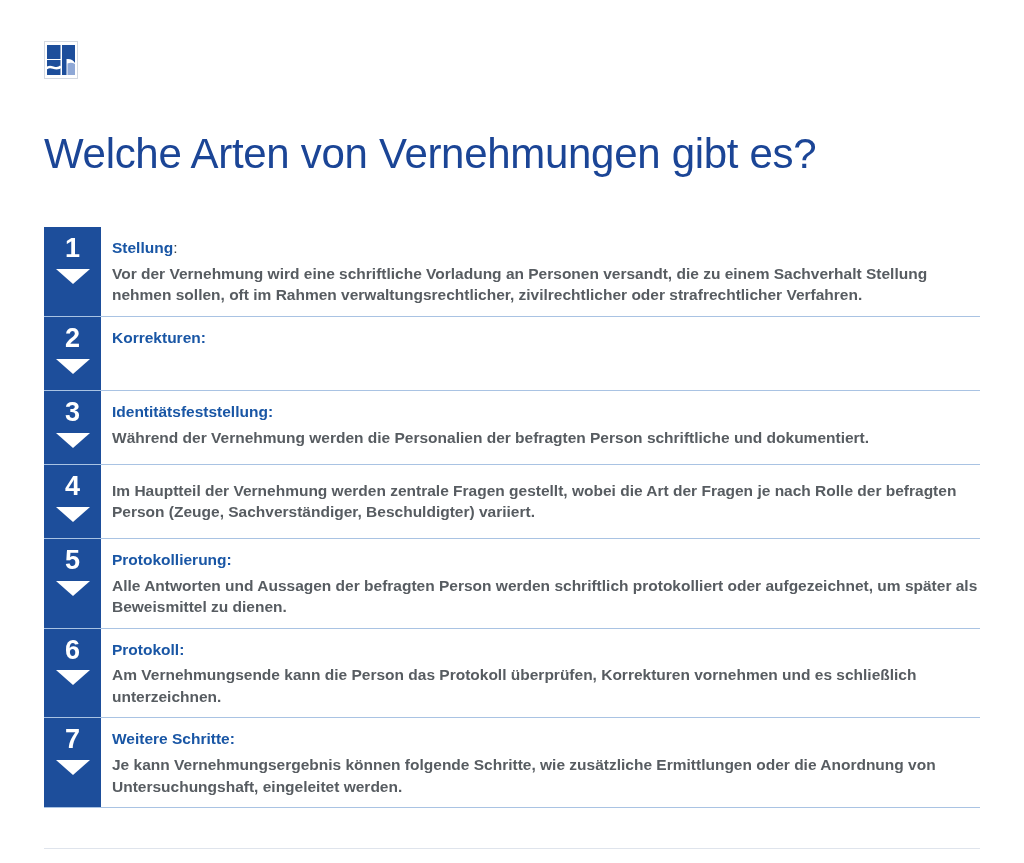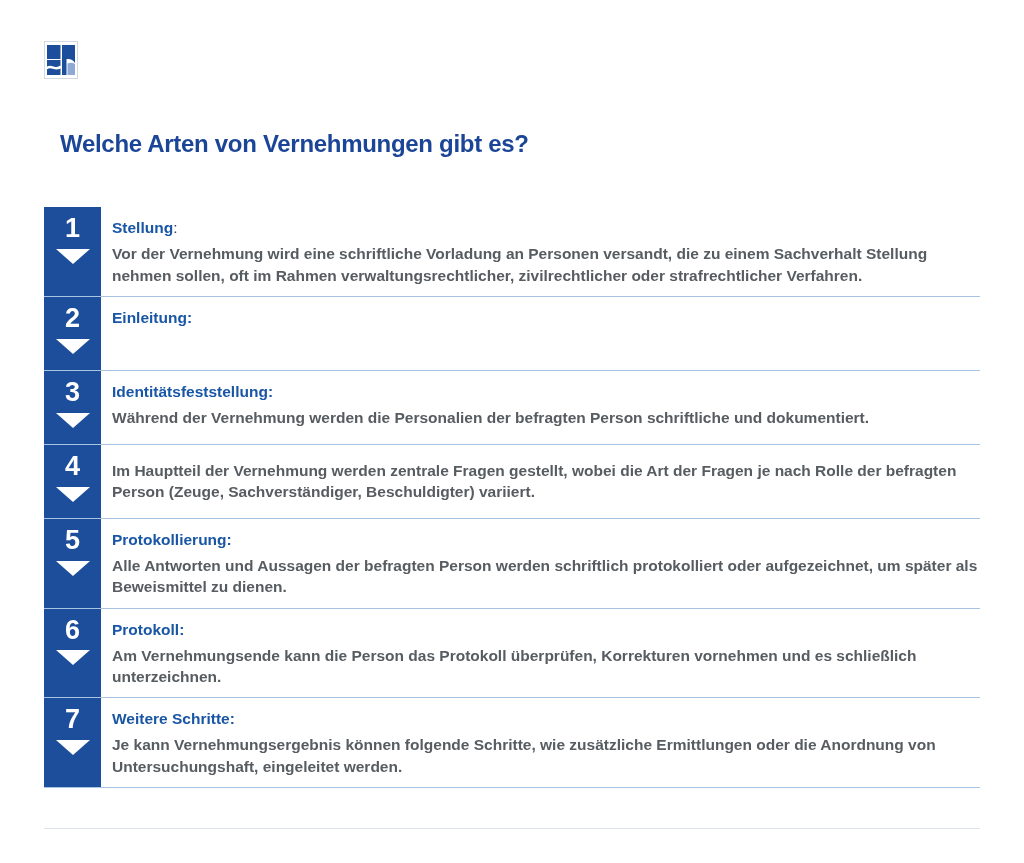--- a/index.html
+++ b/index.html
@@ -23,24 +23,24 @@
     width:1024px; height:863px;
     position:relative;
     box-sizing:border-box;
     padding:41px 44px 0 44px;
   }
   .logo{
     display:block;
     width:34px; height:38px;
   }
   h1.page-title{
-    margin:52px 0 0 16px;
-    font-size:24px;
+    margin:52px 0 0 0;
+    font-size:42px;
     line-height:1.1;
-    font-weight:700;
+    font-weight:400;
     color:var(--title-blue);
     letter-spacing:-0.3px;
   }
   .steps{
     margin-top:50px;
     width:936px;
   }
   .step-row{
     display:flex;
     align-items:stretch;
@@ -134,21 +134,21 @@
       <div class="step-desc">Vor der Vernehmung wird eine schriftliche Vorladung an Personen versandt, die zu einem Sachverhalt Stellung nehmen sollen, oft im Rahmen verwaltungsrechtlicher, zivilrechtlicher oder strafrechtlicher Verfahren.</div>
     </div>
   </div>
 
   <div class="step-row">
     <div class="num-cell">
       <span class="num">2</span>
       <span class="arrow-down"></span>
     </div>
     <div class="text-cell">
-      <div class="step-title"><span>Einleitung:</span><span class="suffix"></span></div>
+      <div class="step-title"><span>Korrekturen:</span><span class="suffix"></span></div>
     </div>
   </div>
 
   <div class="step-row">
     <div class="num-cell">
       <span class="num">3</span>
       <span class="arrow-down"></span>
     </div>
     <div class="text-cell">
       <div class="step-title"><span>Identitätsfeststellung:</span><span class="suffix"></span></div>

